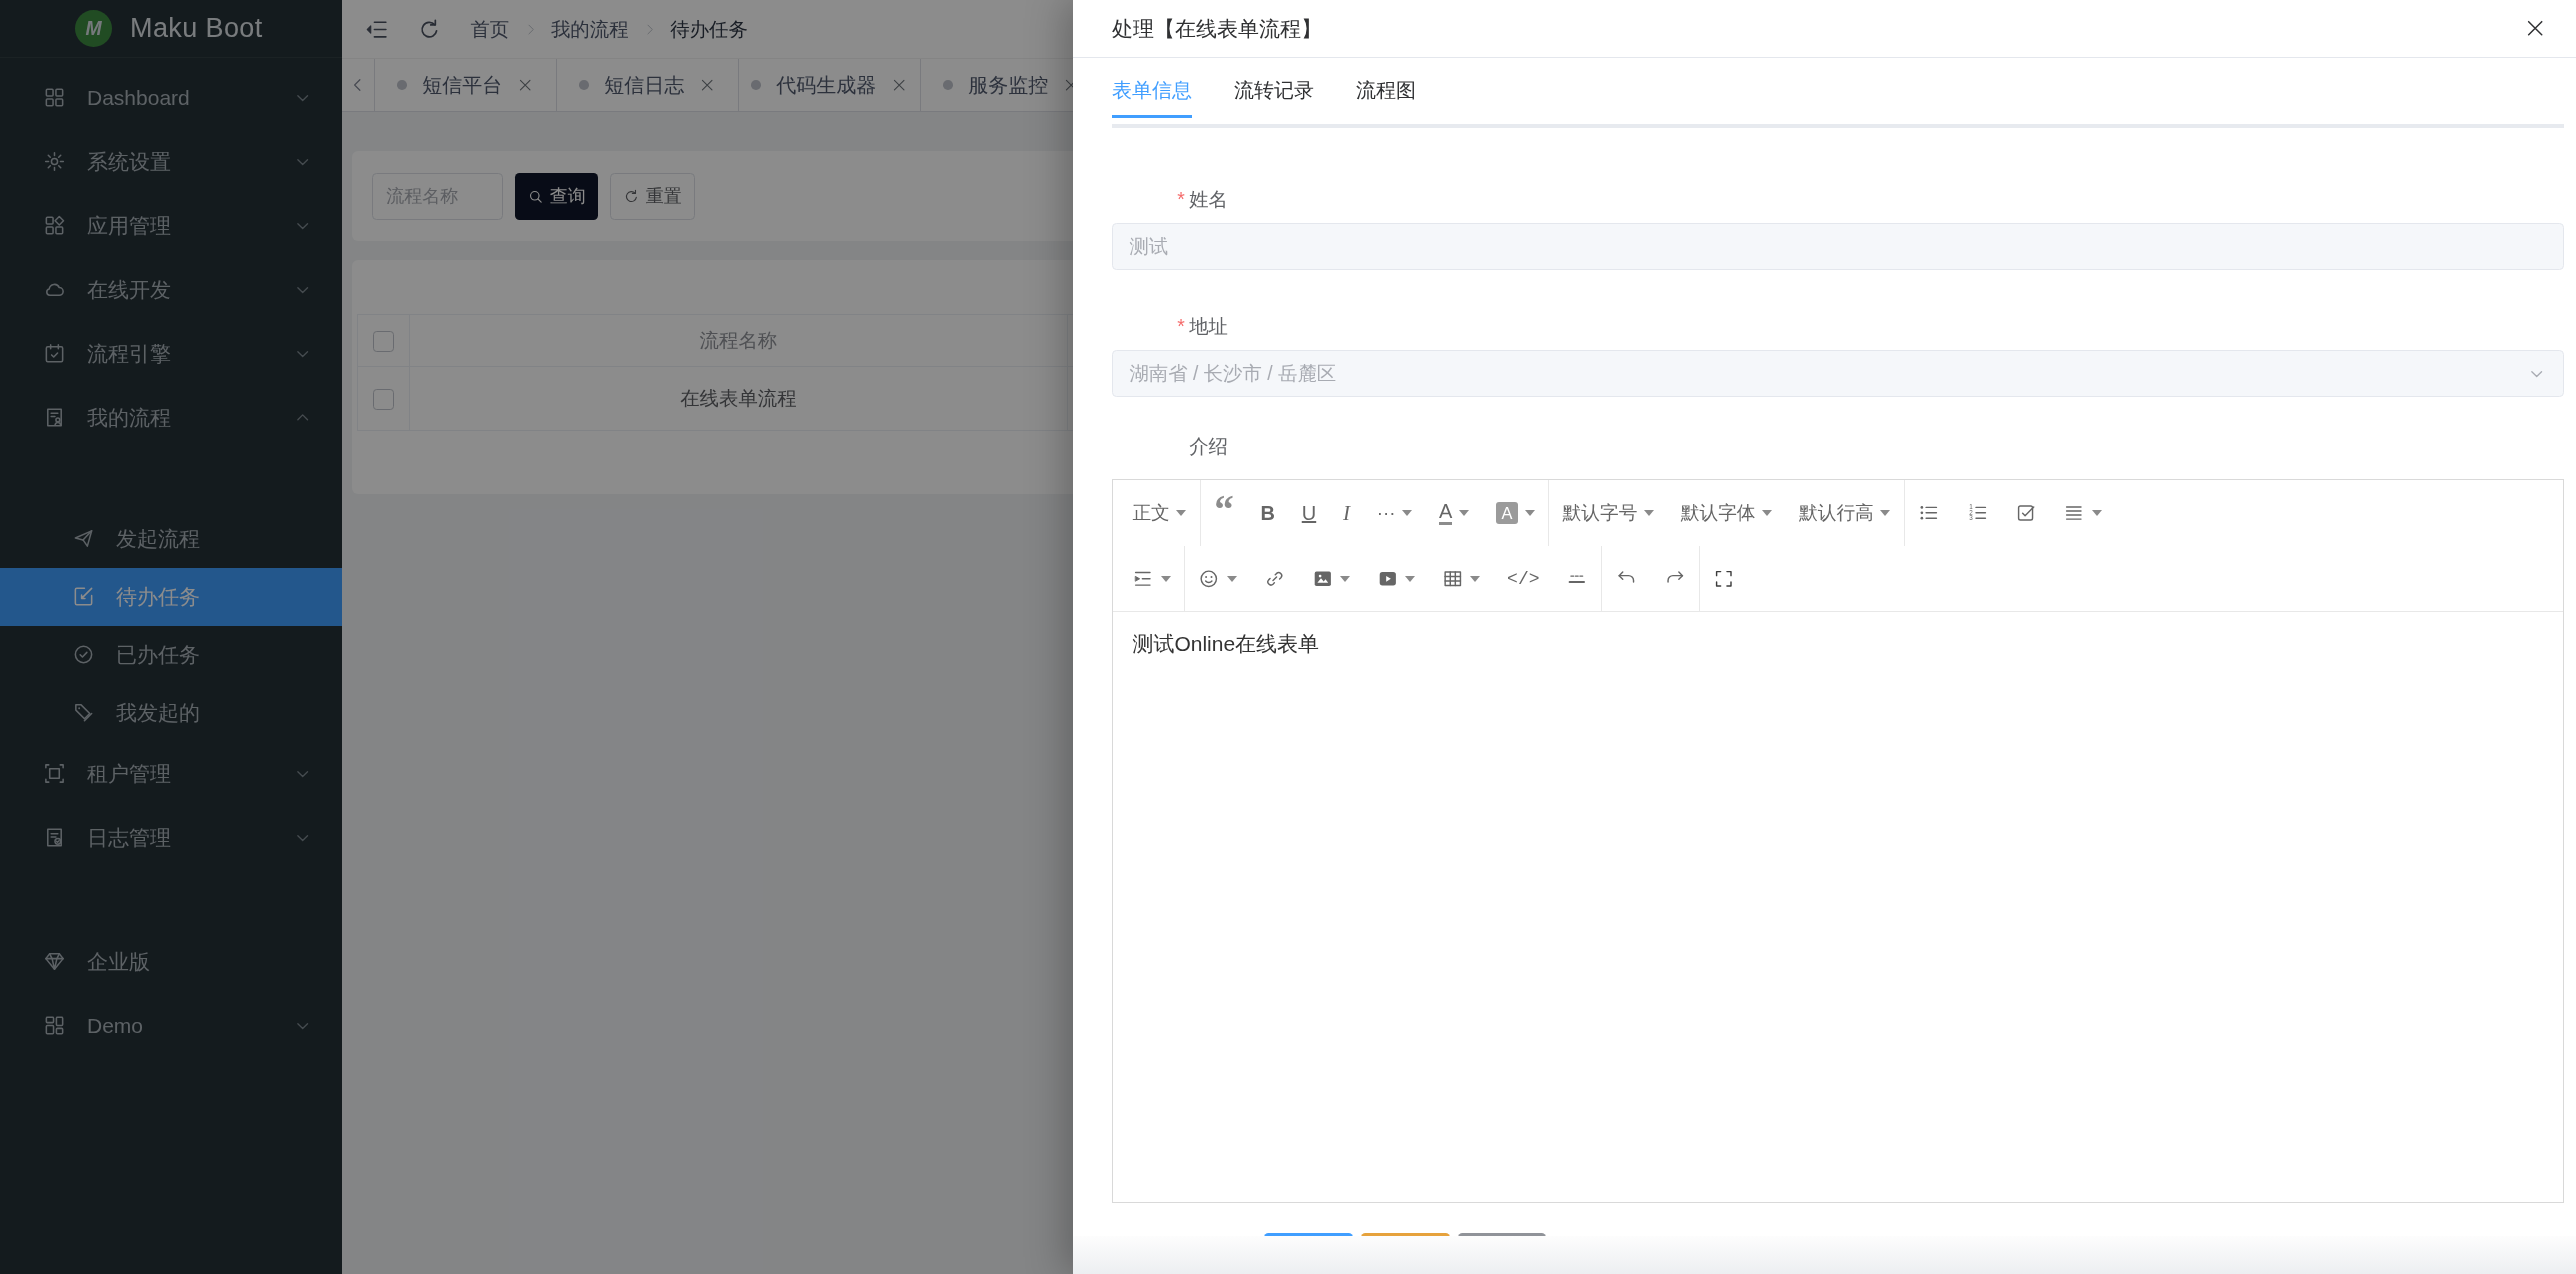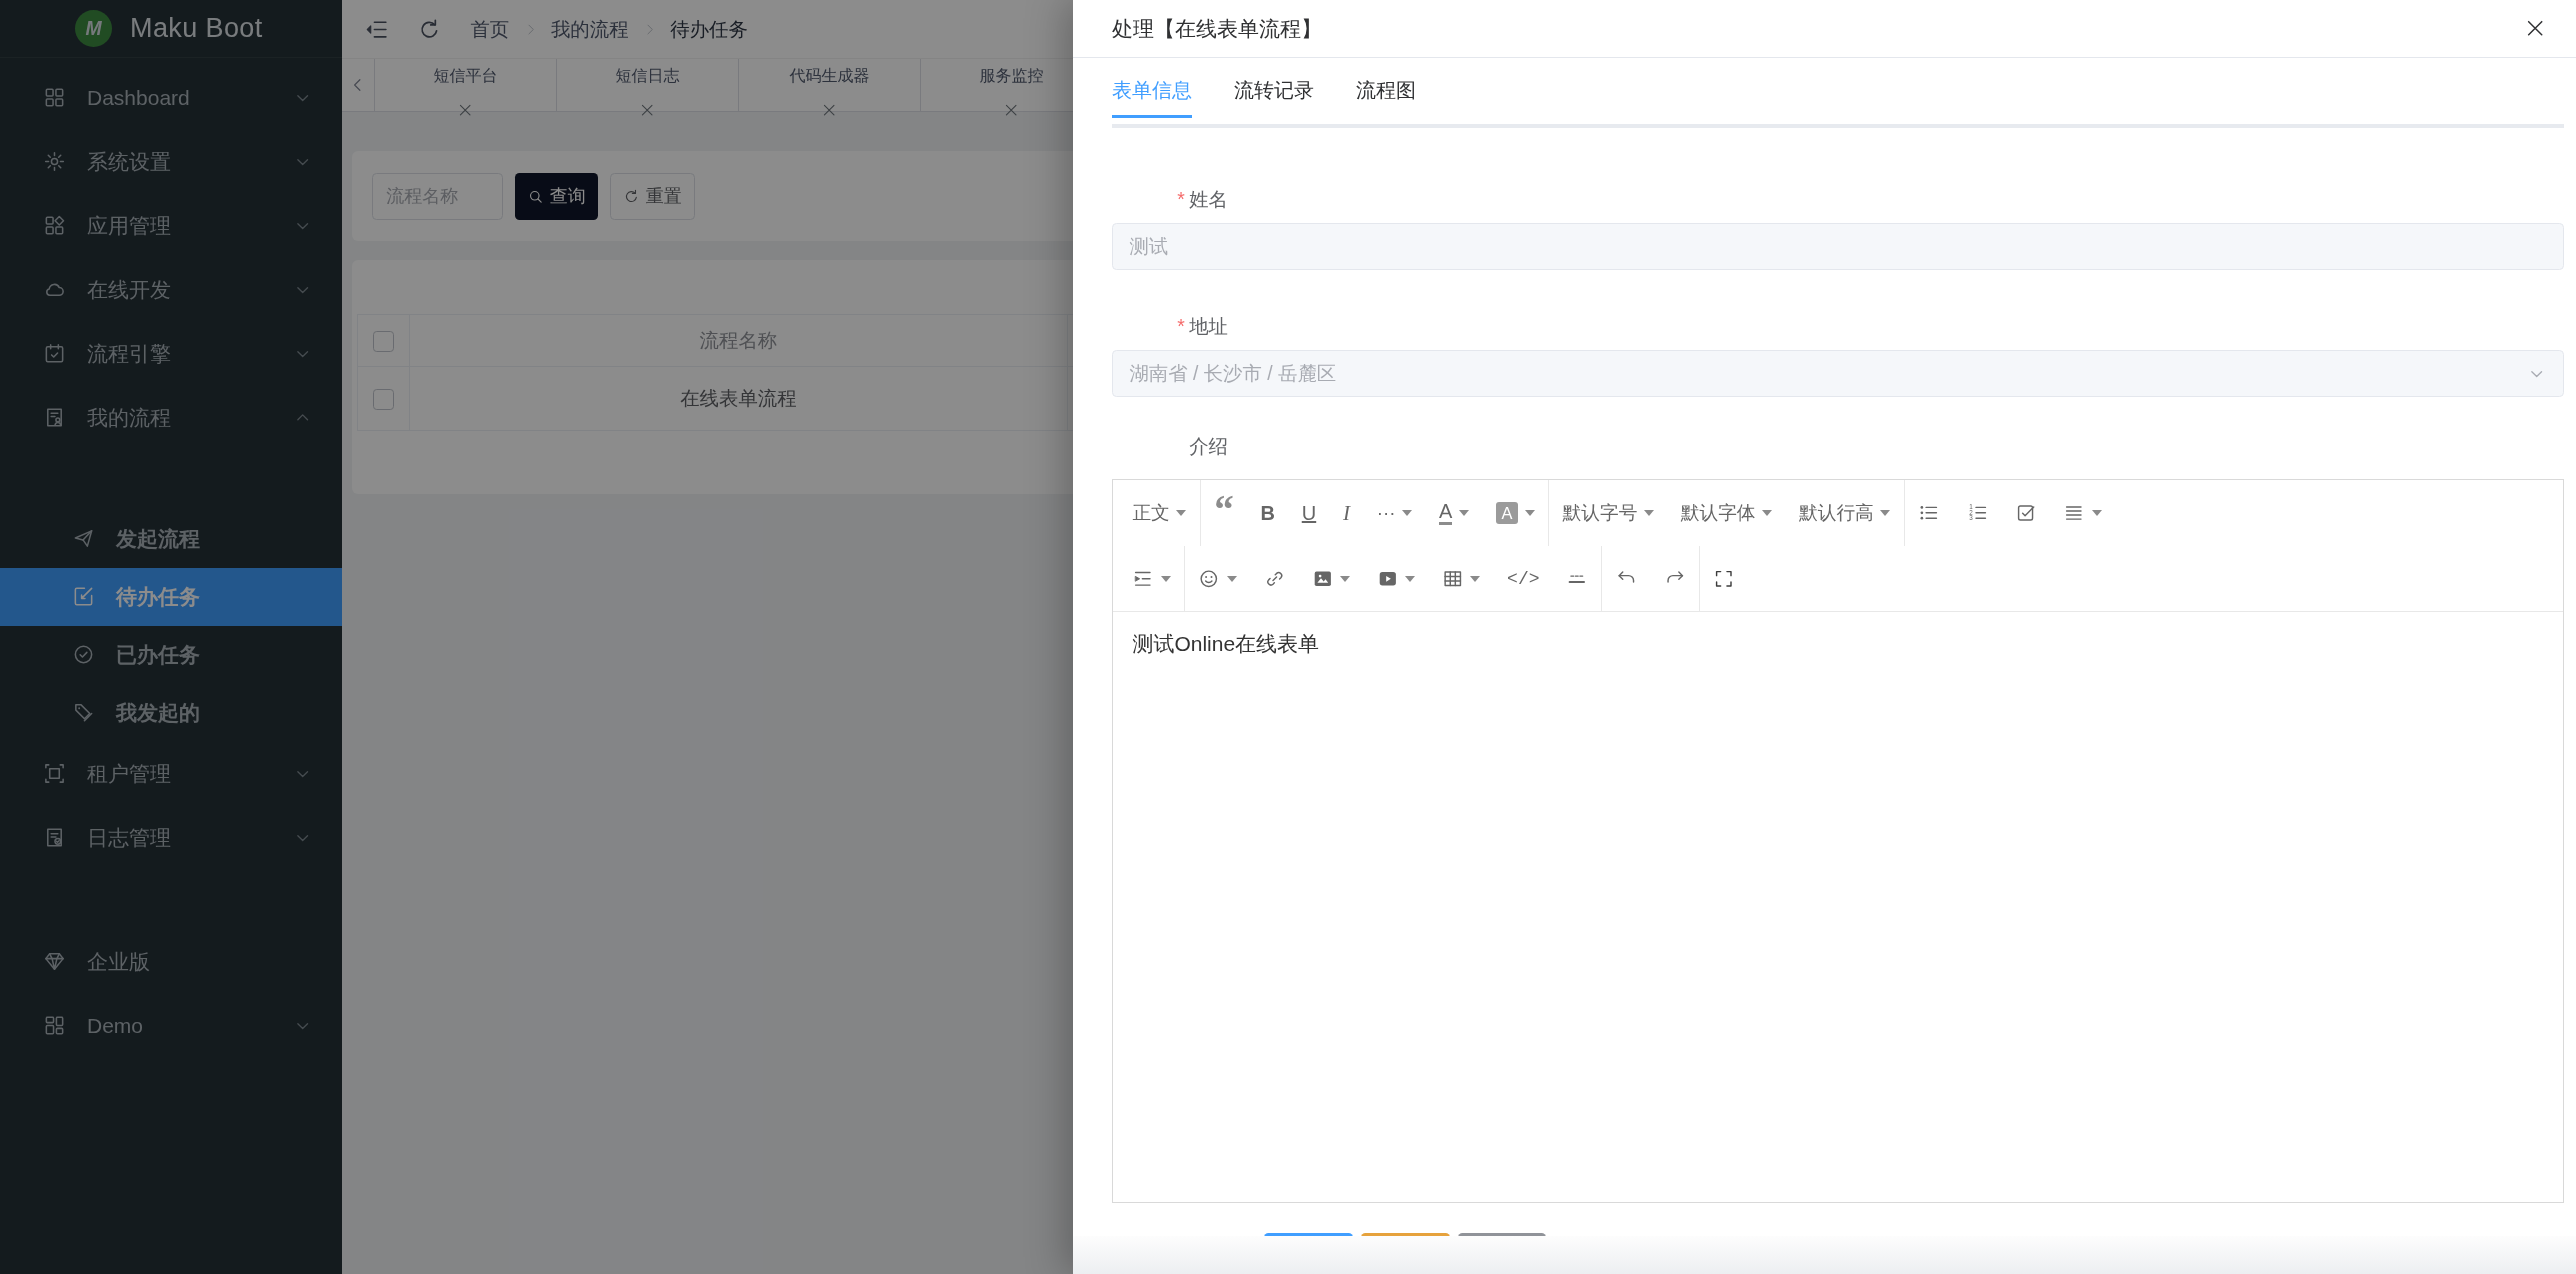--- a/index.html
+++ b/index.html
@@ -15,38 +15,38 @@
   .logo-badge { width:37px; height:37px; border-radius:50%; background:#3d8b40; color:#d7dde2;
     display:flex; align-items:center; justify-content:center; font-weight:bold; font-size:19.4px; font-style:italic; }
   .logo-text { color:#dde2e6; font-size:27px; letter-spacing:0.4px; }
   .menu { padding-top:7.5px; }
   .menu-item { height:64px; display:flex; align-items:center; padding:0 30px 0 43px;
     color:#a9b2b9; font-size:21px; cursor:pointer; }
   .menu-item .m-ic { width:23px; height:23px; margin-right:21px; flex:0 0 auto; }
   .menu-item .m-label { flex:1; }
   .menu-item .chev { width:19.4px; height:19.4px; color:#7f8a91; }
   .submenu { padding-top:60px; }
-  .submenu .menu-item { height:58px; padding-left:72px;font-weight:bold; }
+  .submenu .menu-item { height:58px; padding-left:72px; }
   .menu-item.active { background:#409eff; color:#fff; }
   .menu-item.gap { margin-top:60px; }
 
   
   .main { position:absolute; left:342px; top:0; right:0; height:1275px; background:#f0f2f5; z-index:1; }
   .topbar { height:58px; background:#fff; display:flex; align-items:center; padding-left:22.4px; gap:28px; }
   .tb-ic { width:25px; height:25px; color:#4a5160; cursor:pointer; }
   .breadcrumb { display:flex; align-items:center; gap:13.4px; font-size:19.4px; color:#515a6e; }
   .breadcrumb .sep { width:15px; height:15px; color:#c0c4cc; }
   .breadcrumb .crumb-last { color:#2f3745; }
   .tabsbar { height:54px; background:#fff; border-bottom:0.7px solid #dcdfe6; border-top:0.7px solid #f0f0f0;
     display:flex; align-items:stretch; }
   .tab-nav { width:33px; display:flex; align-items:center; justify-content:center;
     border-right:0.7px solid #dcdfe6; color:#808695; }
   .tab-nav .icon { width:18px; height:18px; }
   .tab-cell { width:182px; display:flex; align-items:center; justify-content:center; gap:15px;
-    border-right:0.7px solid #dcdfe6; font-size:16px; color:#515a6e; cursor:pointer;flex-direction:column; }
+    border-right:0.7px solid #dcdfe6; font-size:20px; color:#515a6e; cursor:pointer; }
   .tab-dot { width:9.7px; height:9.7px; border-radius:50%; background:#c0c4cc; }
   .tab-x { width:16.4px; height:16.4px; color:#6f767c; }
 
   .content { padding:39px 0 0 10.4px; }
   .card { background:#fff; border-radius:6px; width:2209px; }
   .search-card { height:90px; display:flex; align-items:center; padding:0 19.4px; gap:12px; }
   .search-input { width:131px; height:47px; border:0.7px solid #dcdfe6; border-radius:4.5px;
     padding:0 13.4px; font-size:18px; color:#606266; background:#fff; outline:none;
     font-family:inherit; }
   .search-input::placeholder { color:#a8abb2; }

